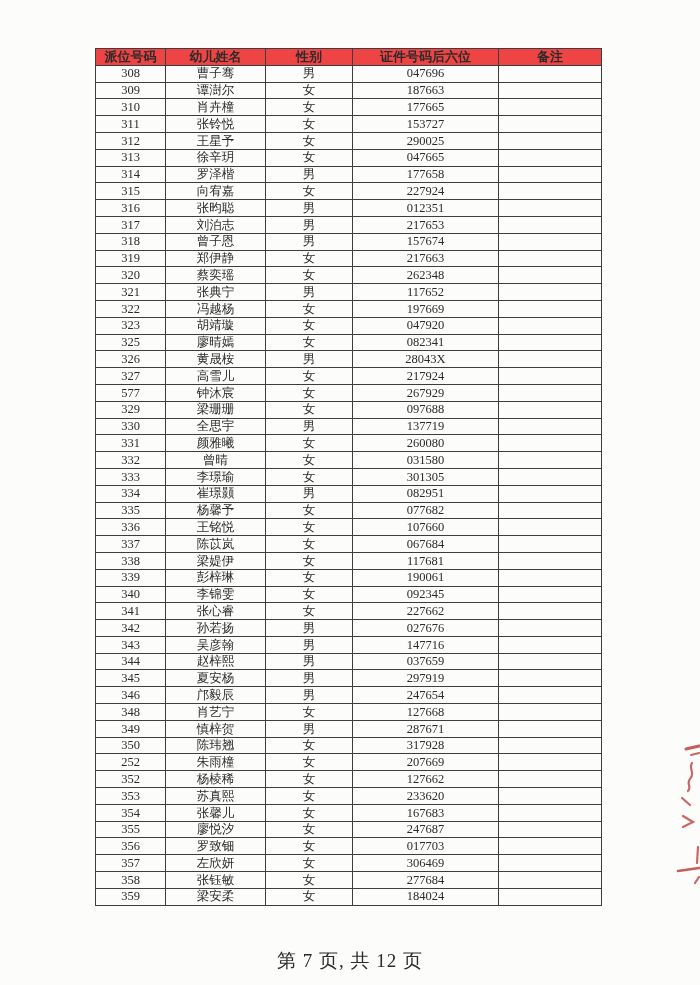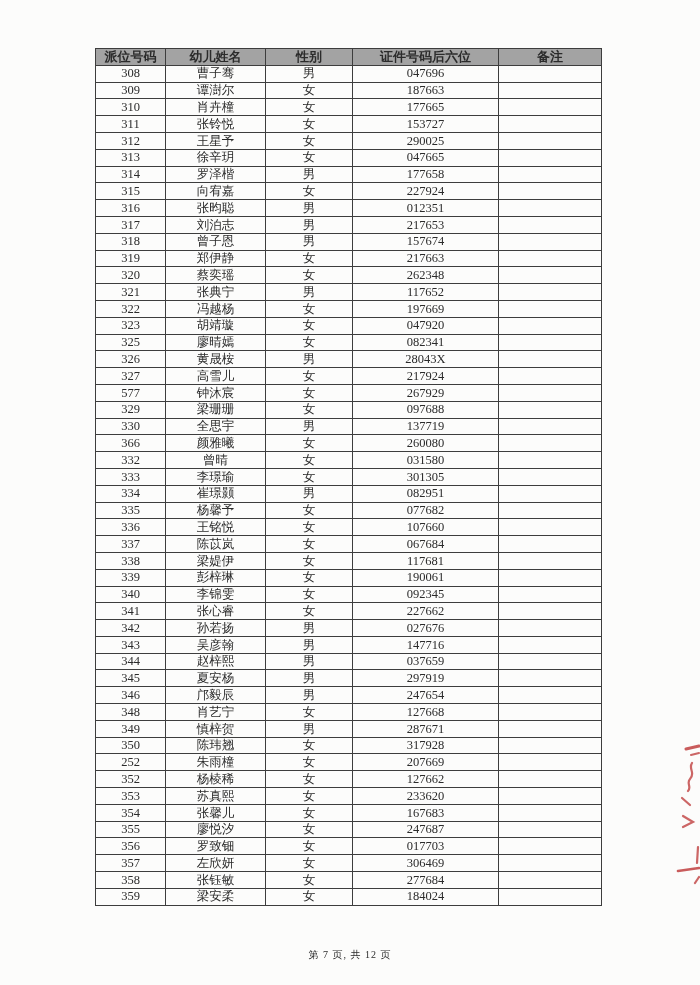--- a/index.html
+++ b/index.html
@@ -29,33 +29,33 @@
     vertical-align:middle;
     font-size:12.5px;
     line-height:1;
     height:15.8px;
     overflow:hidden;
     white-space:nowrap;
   }
   table.alloc th{
     font-weight:bold;
     font-size:13px;
-    background:#a3a3a3;
+    background:#ef4444;
   }
   .col-no{width:70px;}
   .col-name{width:100px;}
   .col-gender{width:87px;}
   .col-id{width:146px;}
   .col-note{width:103px;}
   .footer{
     position:absolute;
     left:0;top:948px;
     width:700px;
     text-align:center;
-    font-size:10px;
+    font-size:19px;
     color:#2b2b2b;
     letter-spacing:1px;
   }
   .red-marks{
     position:absolute;
     left:676px;top:743px;
     width:24px;height:145px;
     pointer-events:none;
   }
   .red-marks svg{display:block;}
@@ -231,21 +231,21 @@
           <td></td>
         </tr>
         <tr>
           <td>330</td>
           <td>全思宇</td>
           <td>男</td>
           <td>137719</td>
           <td></td>
         </tr>
         <tr>
-          <td>366</td>
+          <td>331</td>
           <td>颜雅曦</td>
           <td>女</td>
           <td>260080</td>
           <td></td>
         </tr>
         <tr>
           <td>332</td>
           <td>曾晴</td>
           <td>女</td>
           <td>031580</td>

